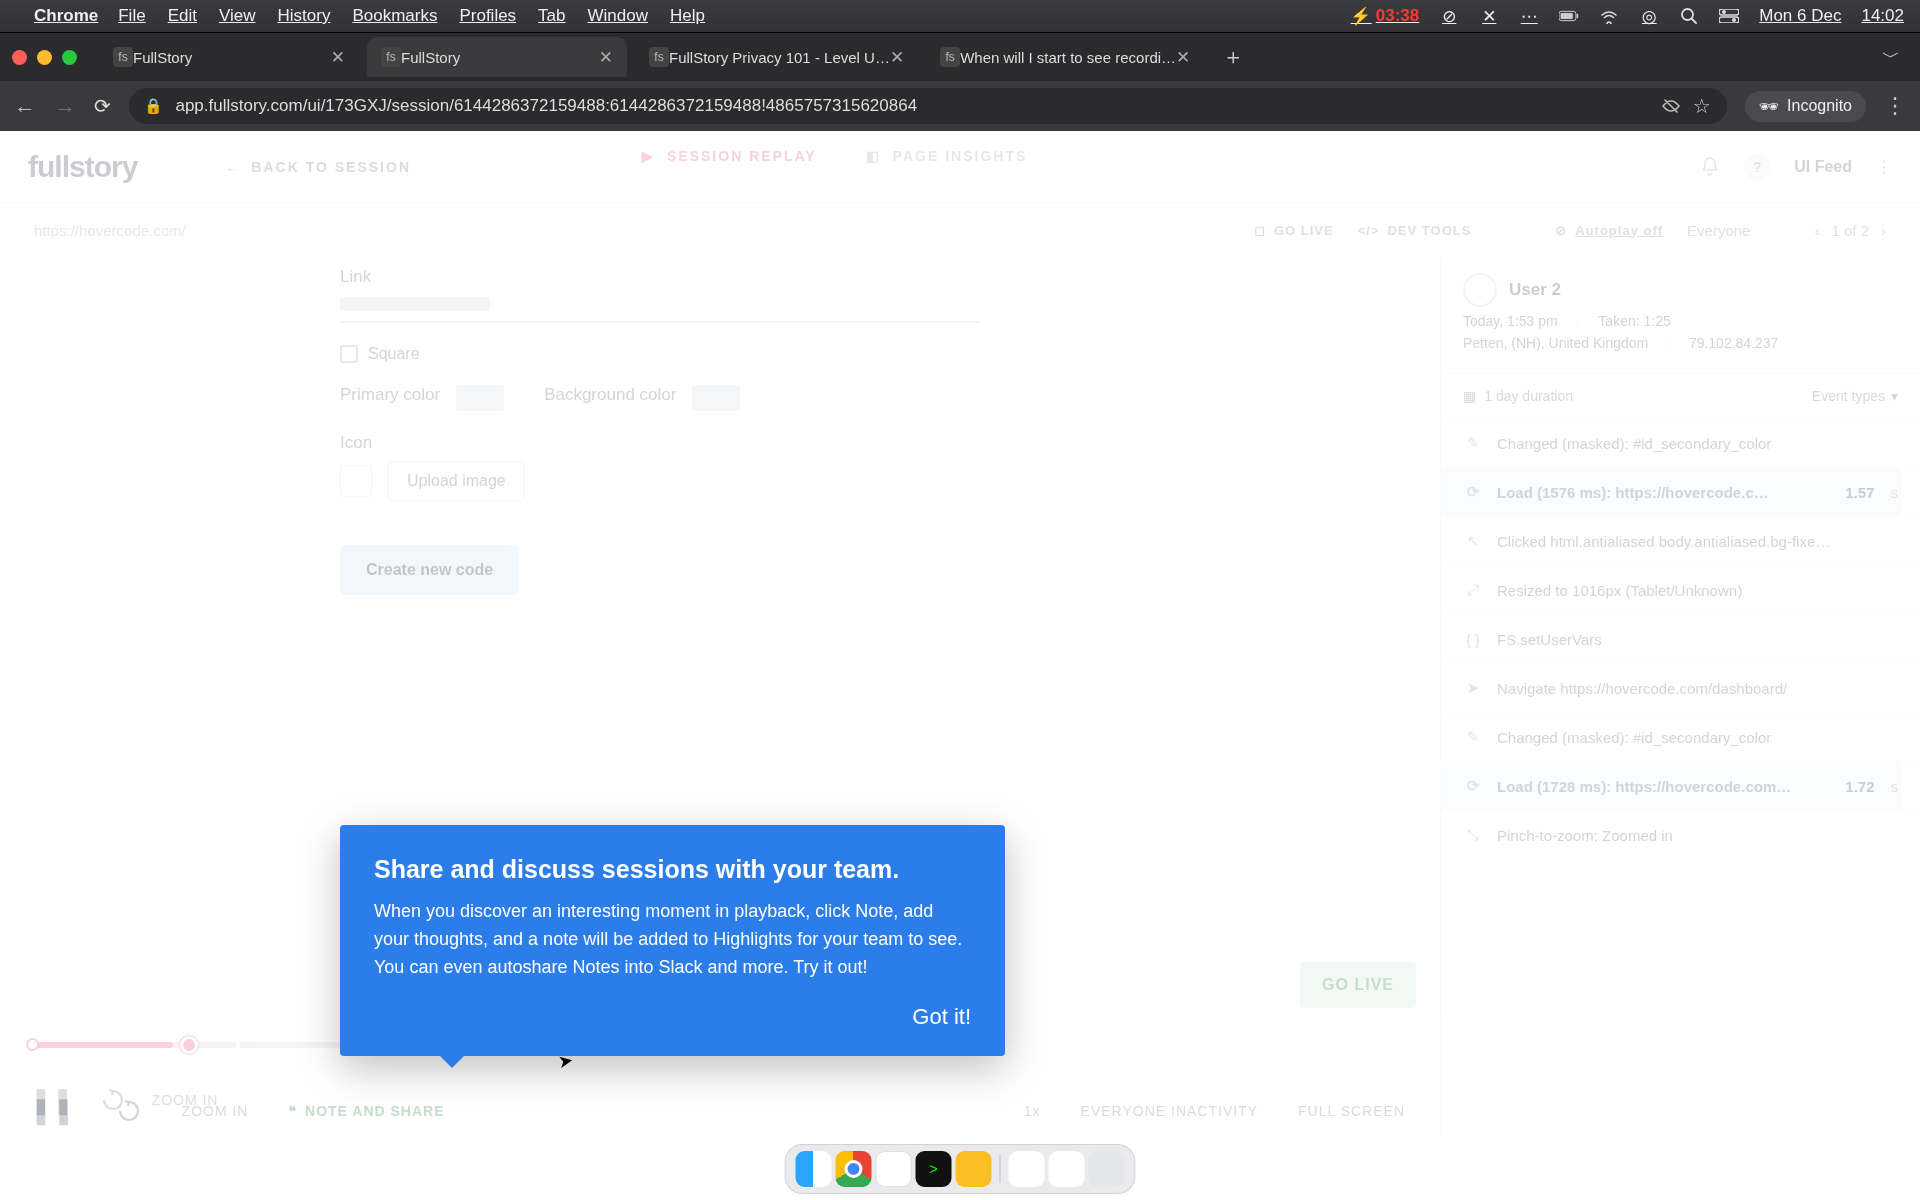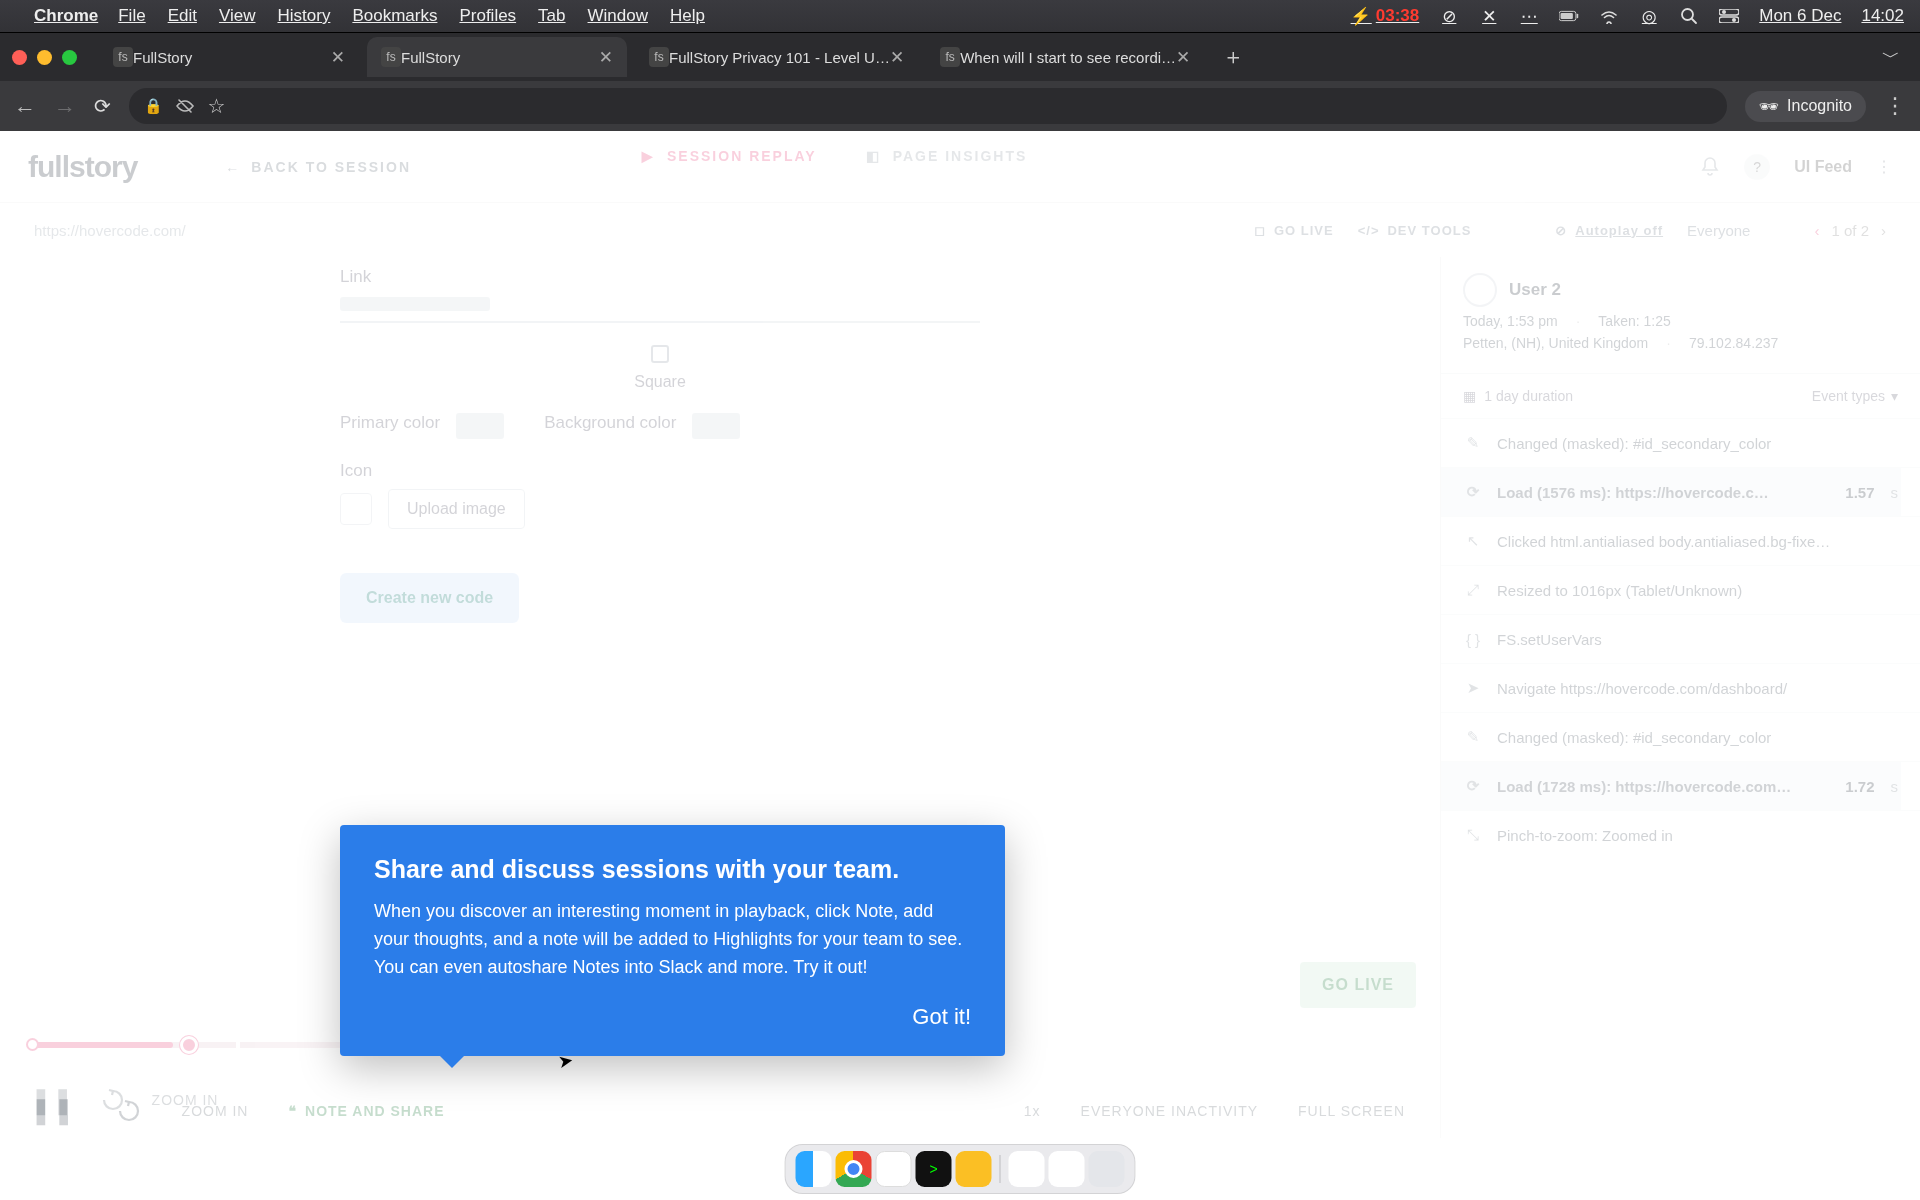--- a/index.html
+++ b/index.html
@@ -97,29 +97,29 @@
   .replay-pane { flex: 1; position: relative; padding-left: 340px; }
   .side-pane { width: 480px; border-left: 1px solid #eee; display: flex; flex-direction: column; }
 
   
   .recorded {
     width: 640px; display: flex; flex-direction: column; gap: 22px; padding-top: 10px;
   }
   .field-label { color: #556; font-size: 17px; }
   .fake-input { height: 36px; border-bottom: 2px solid #cfd6dc; display: flex; align-items: center; }
   .fake-input .masked { width: 150px; height: 14px; background: #d7dde2; border-radius: 3px; }
-  .checkbox-row { display: flex; align-items: center; gap: 10px; color: #556; flex-direction: column; }
+  .checkbox-row { display: flex; align-items: flex-end; gap: 10px; color: #556; }
   .cbox { width: 18px; height: 18px; border: 2px solid #9aa4ad; border-radius: 3px; }
   .two-col { display: flex; gap: 40px; }
   .two-col > div { display: flex; flex-direction: row; gap: 16px; }
   .swatch { width: 48px; height: 26px; background: #d7dde2; border-radius: 3px; }
   .upload-row { display: flex; align-items: center; gap: 16px; }
   .upload-box { width: 32px; height: 32px; border: 1px solid #d0d6dc; border-radius: 4px; }
   .upload-btn { border: 1px solid #cfd6dc; padding: 10px 18px; border-radius: 4px; color: #556; }
-  .create-btn { margin-top: 22px; background: #cfe3fb; color: #0f766e; font-weight: 600; padding: 16px 26px; border-radius: 6px; width: fit-content; }
+  .create-btn { margin-top: 22px; background: #cfe3fb; color: #0f172a; font-weight: 600; padding: 16px 26px; border-radius: 6px; width: fit-content; }
 
   
   .side-head { padding: 16px 22px; display: flex; flex-direction: column; gap: 6px; }
   .side-row { display: flex; align-items: center; gap: 12px; color: #4a5560; font-size: 14px; }
   .avatar { width: 34px; height: 34px; border-radius: 50%; border: 2px solid #d0d6dc; }
   .user-name { font-weight: 700; color: #2f3a44; font-size: 17px; }
   .nav-count { margin-left: auto; display: flex; align-items: center; gap: 12px; color: #888; }
   .divider { height: 1px; background: #eef0f2; margin: 6px 0; }
   .filter-row { display: flex; align-items: center; padding: 8px 22px; color: #667; font-size: 14px; }
   .filter-row .et { margin-left: auto; display: flex; align-items: center; gap: 6px; }
@@ -284,20 +284,21 @@
     <span class="newtab">＋</span>
     <span class="tabchevron">﹀</span>
   </div>
 
   <div class="addrbar">
     <span class="nav-arrow">←</span>
     <span class="nav-arrow dim">→</span>
     <span class="reload">⟳</span>
     <div class="omnibox">
       <span class="lock">🔒</span>
+      <span class="url">app.fullstory.com/ui/173GXJ/session/6144286372159488:6144286372159488!4865757315620864</span>
       <span class="addr-icon">
         <svg width="20" height="20" viewBox="0 0 20 20">
             <path d="M2 10 q8-10 16 0 q-8 10-16 0 M4 4 L16 16" fill="none" stroke="#bbb" stroke-width="1.6" stroke-linecap="round"></path>
           </svg>
       </span>
       <span class="addr-icon">☆</span>
     </div>
     <div class="incognito-pill">
       <span>🕶</span>
       <span>Incognito</span>

